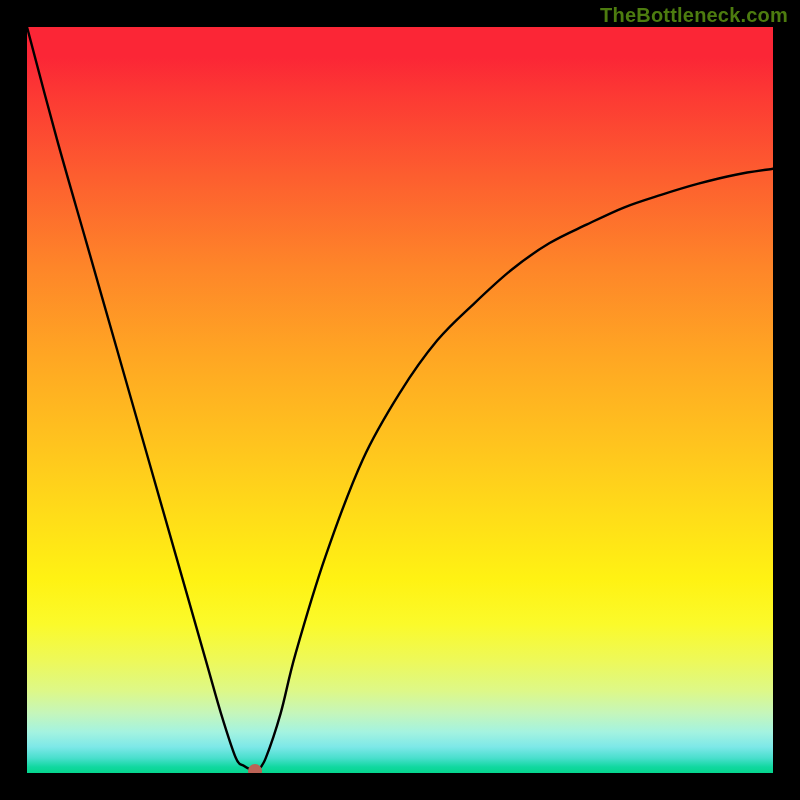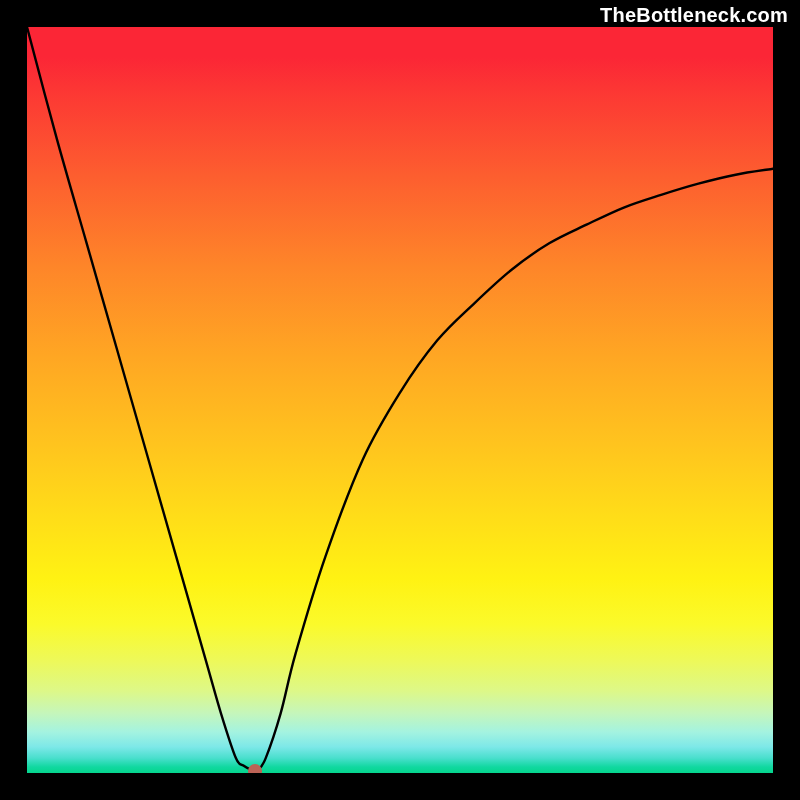--- a/index.html
+++ b/index.html
@@ -13,21 +13,21 @@
   .wrap {
     position: relative;
     width: 800px;
     height: 800px;
     background: #000;
   }
   .watermark {
     position: absolute;
     top: 4px;
     right: 12px;
-    color: #ffffff;
+    color: #4d7c0f;
     font-size: 20px;
     font-weight: 600;
     letter-spacing: 0.2px;
     z-index: 10;
   }
   .plot {
     position: absolute;
     left: 27px;
     top: 27px;
     width: 746px;

